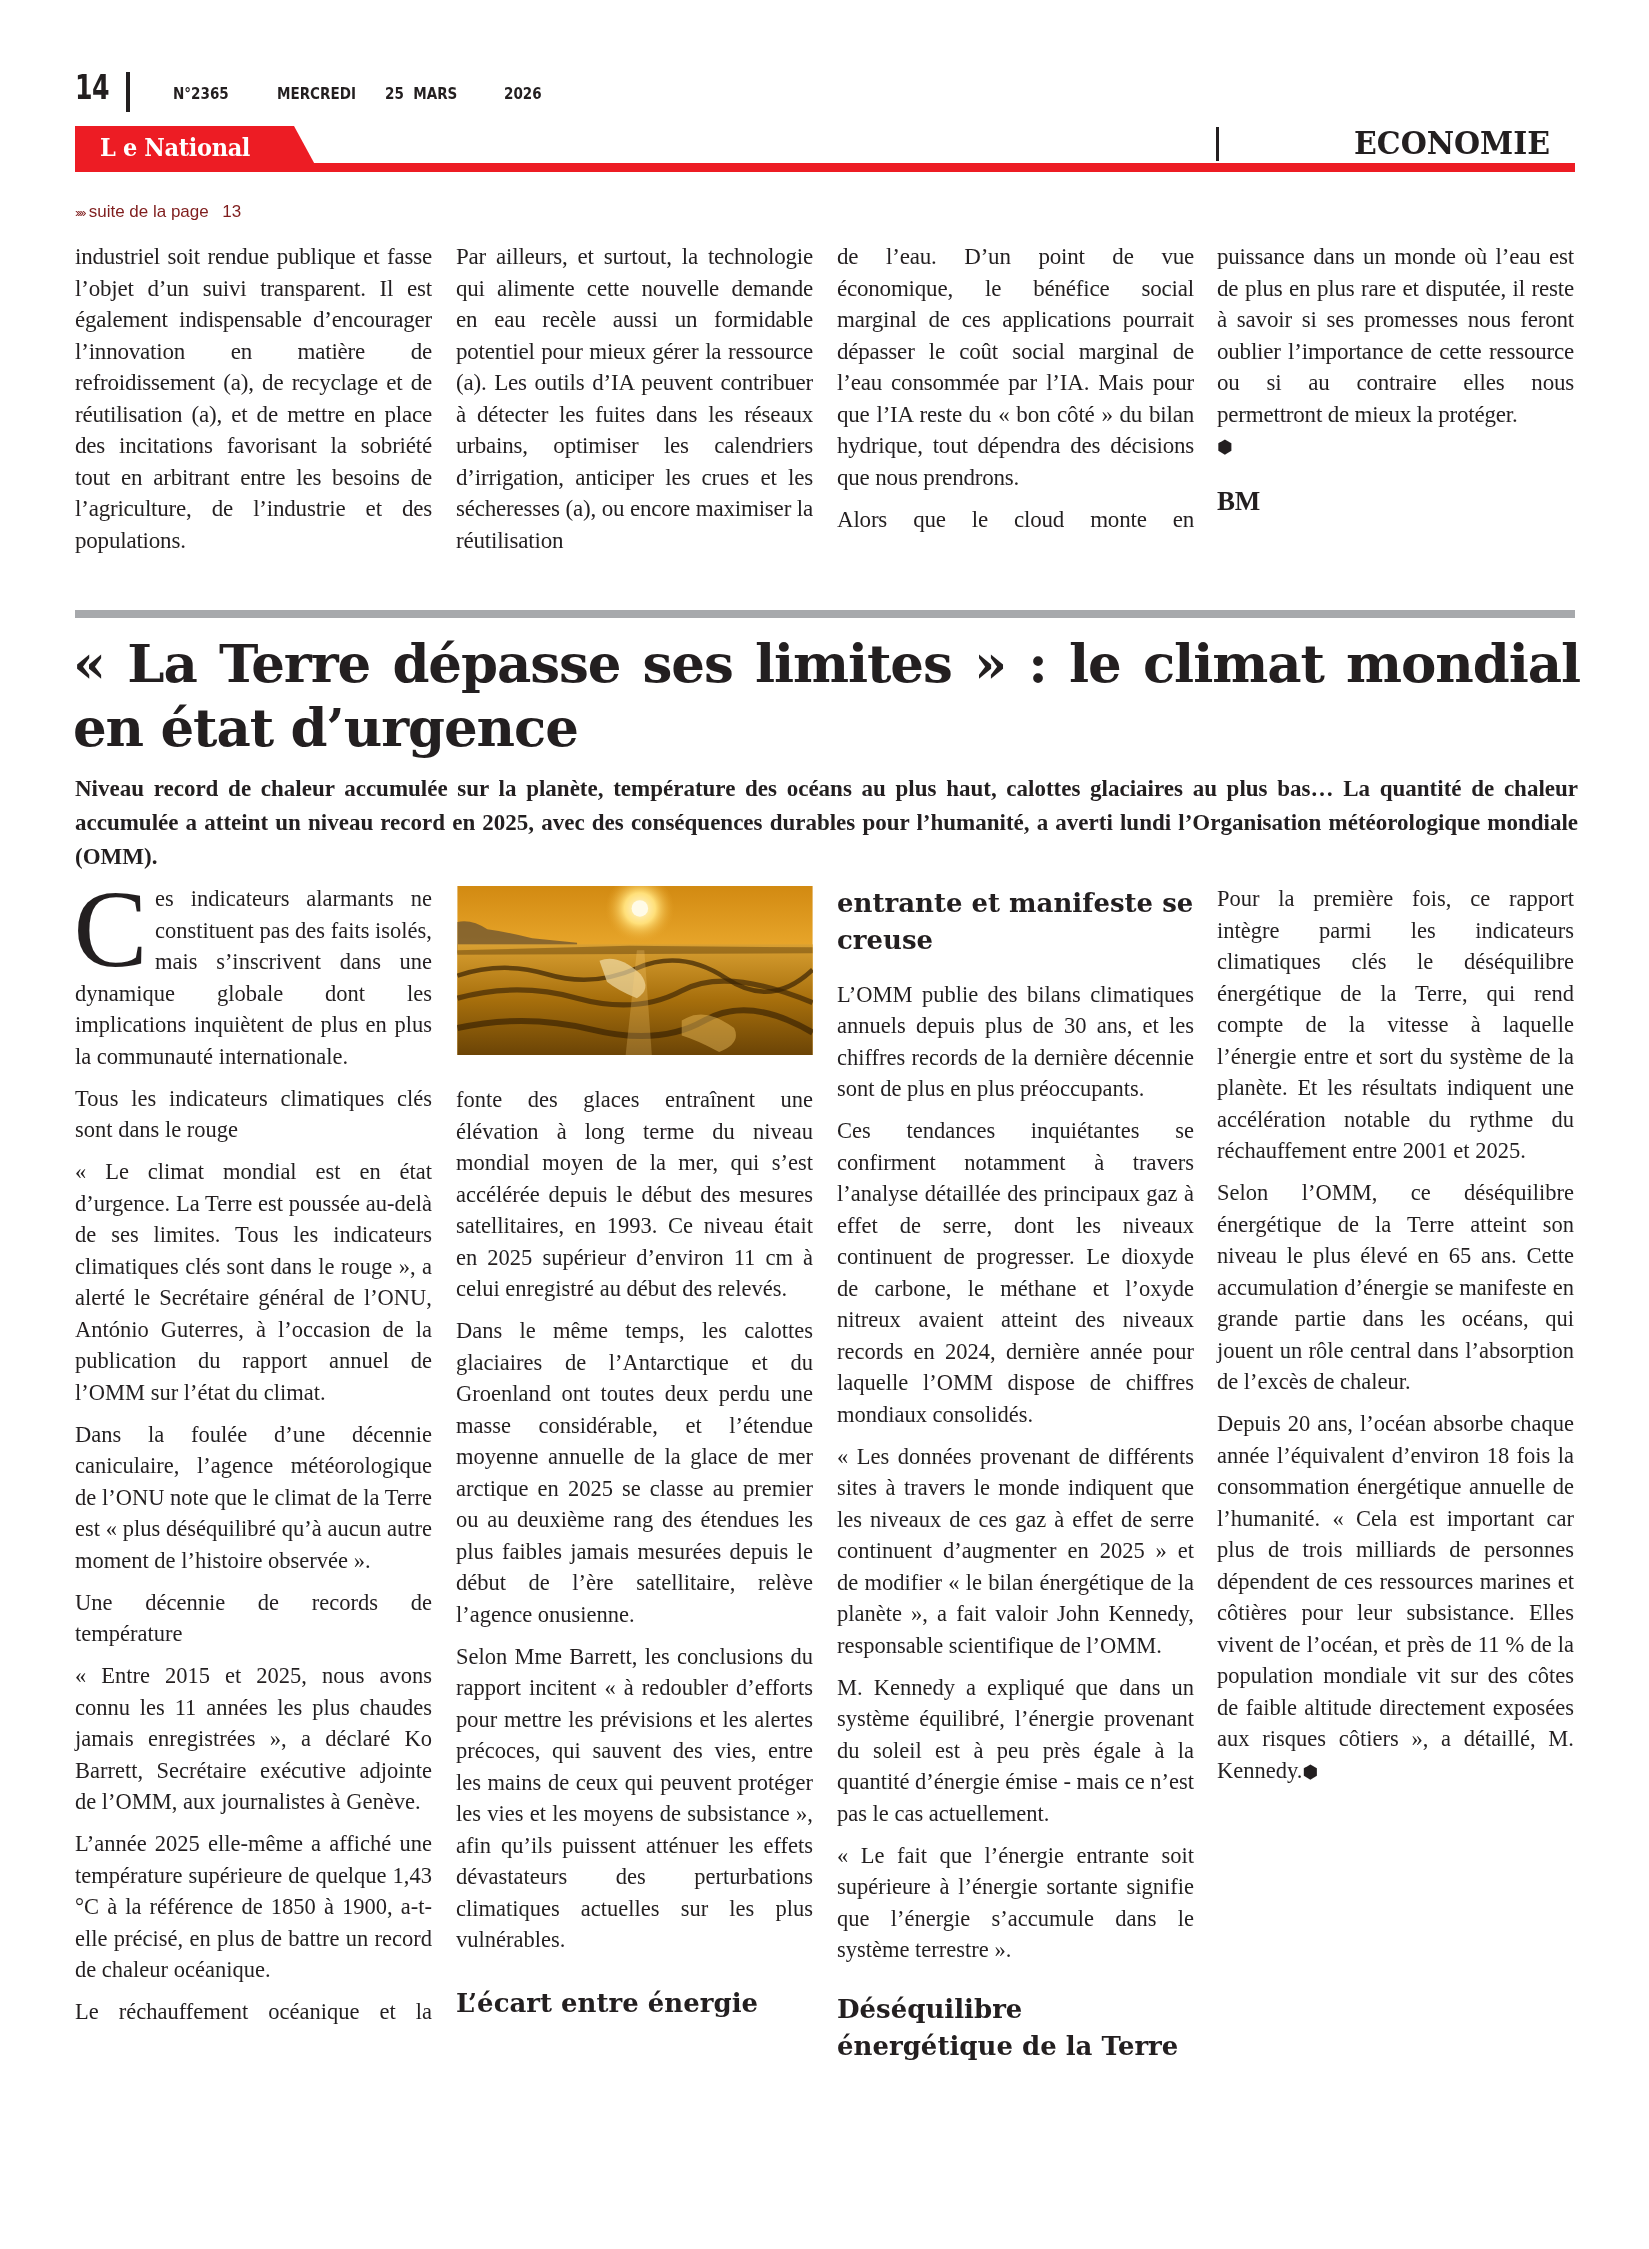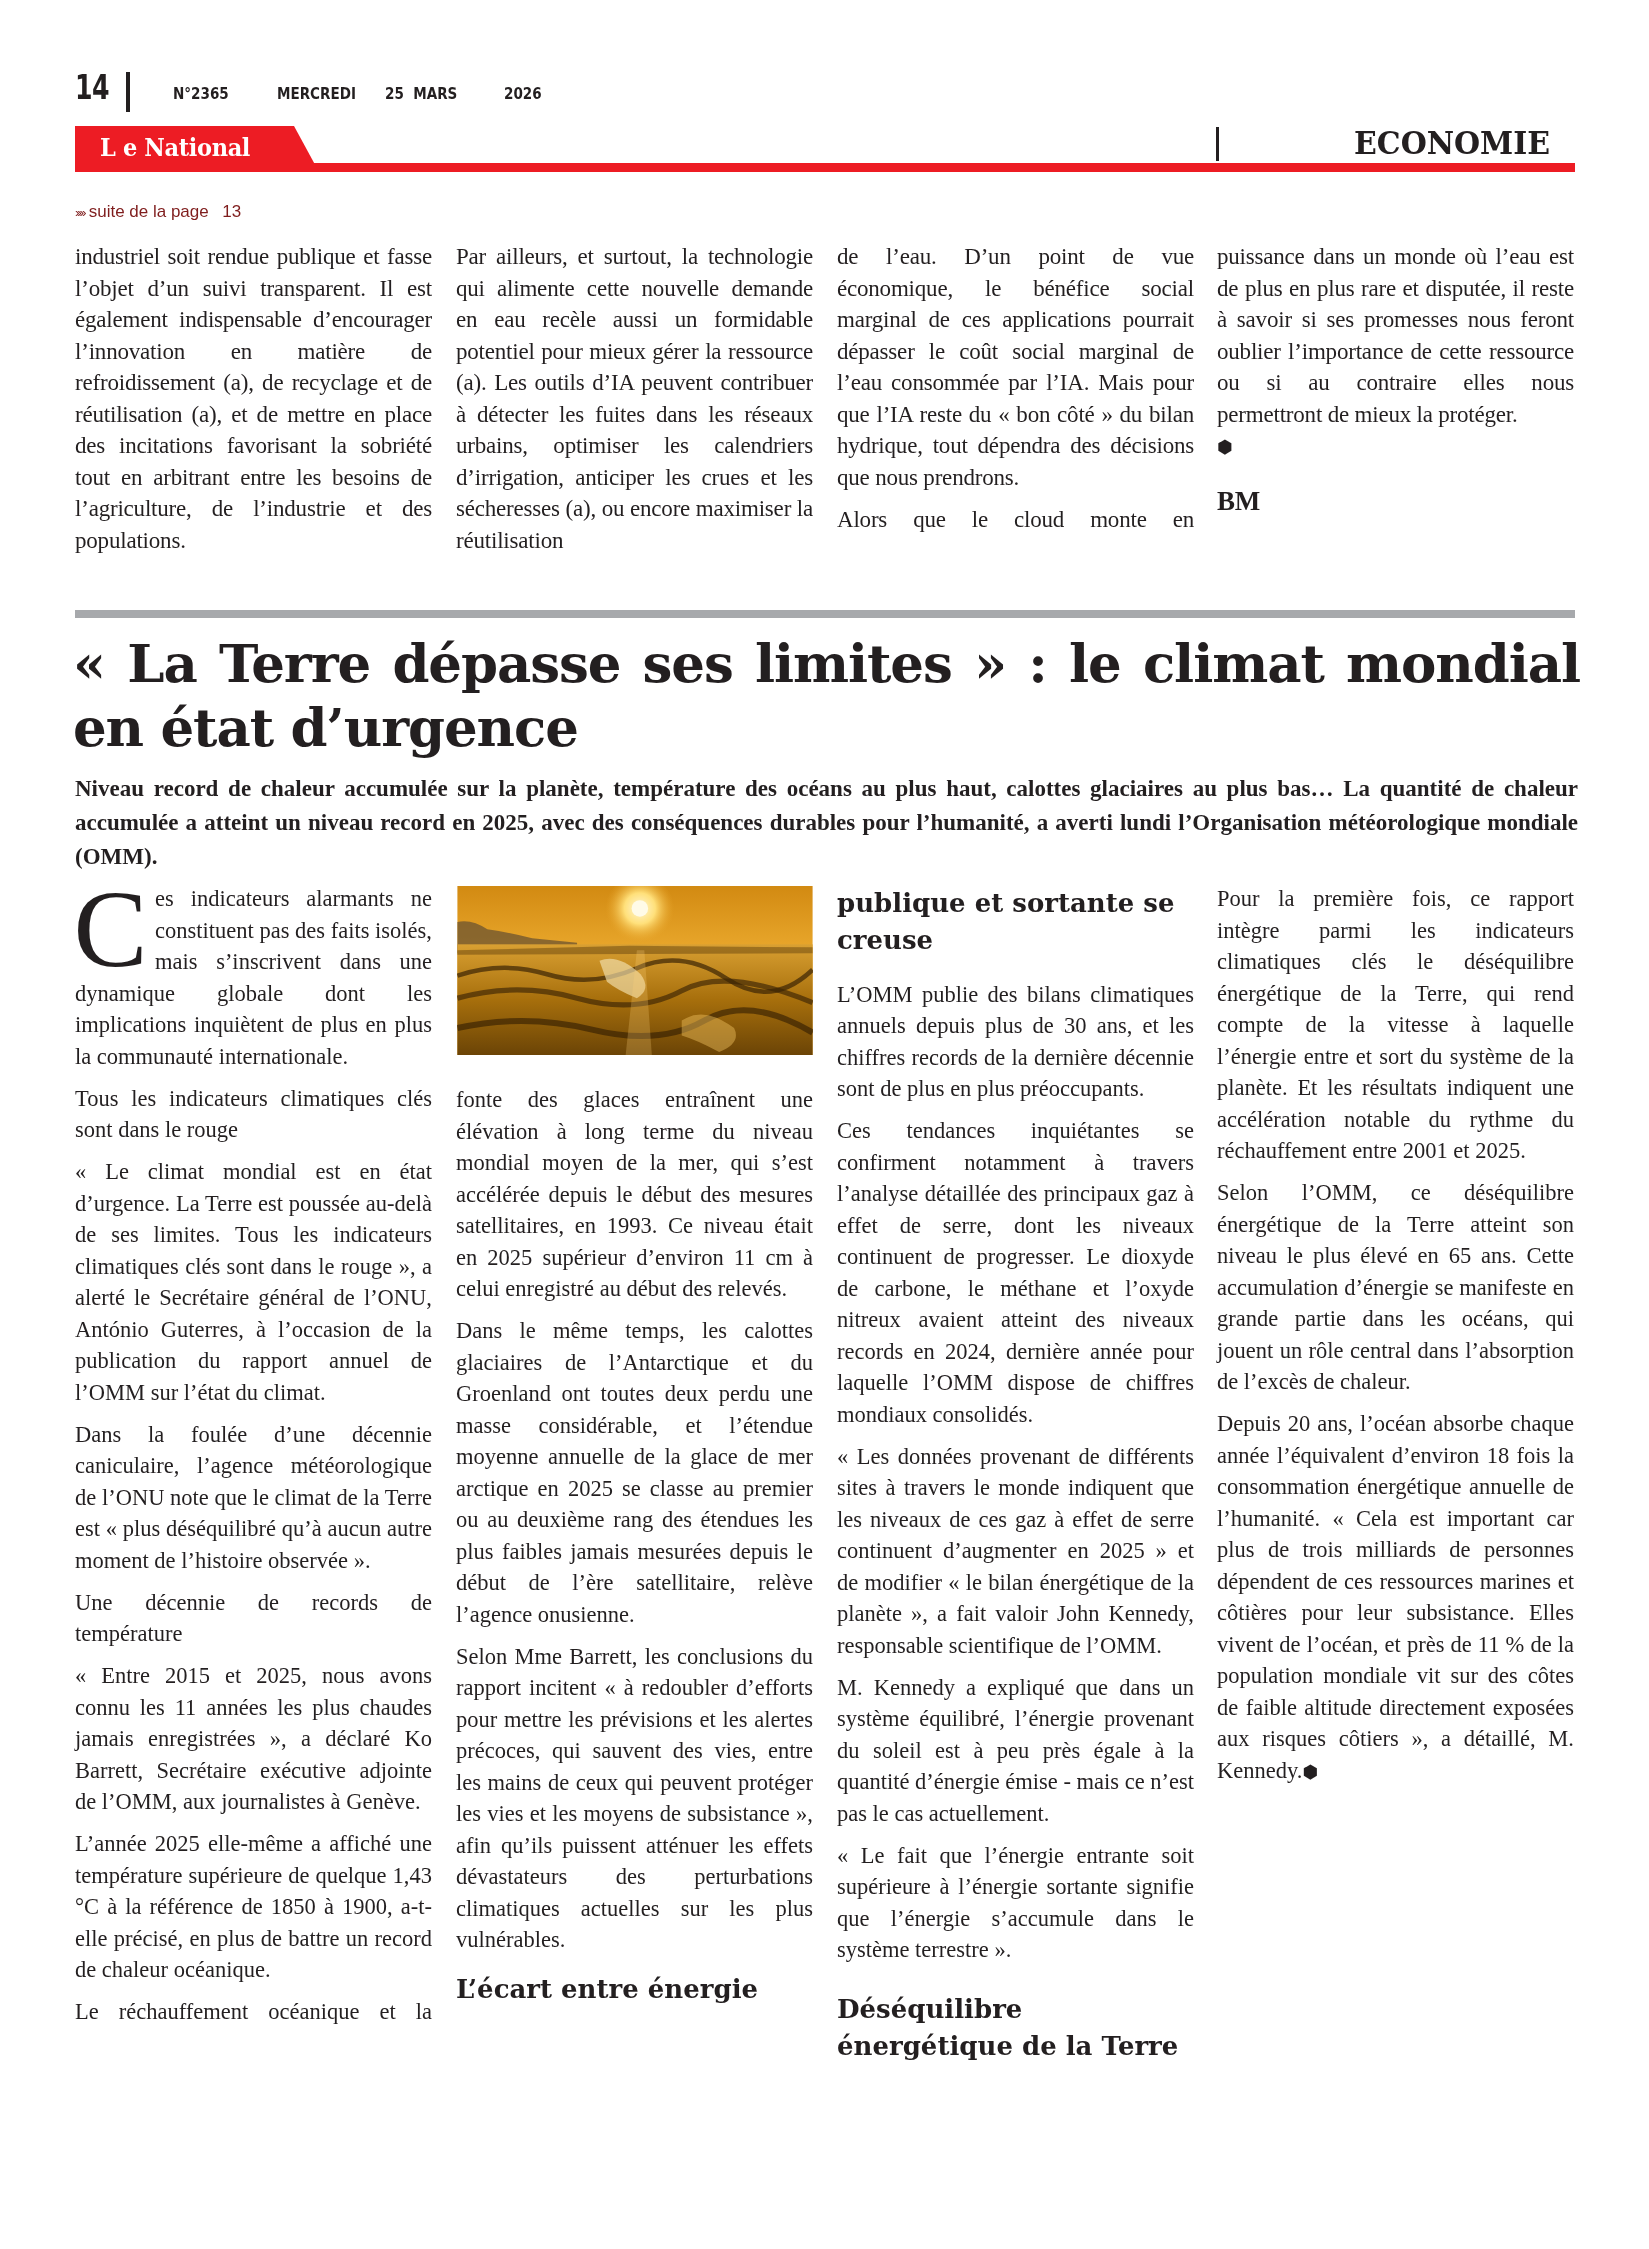--- a/index.html
+++ b/index.html
@@ -117,25 +117,25 @@
     <path d="M0 190 Q90 170 180 192 T330 180 T475 196" stroke="#2e1b02" stroke-width="8" fill="none" opacity="0.6"></path>
     <path d="M190 100 Q215 90 245 118 Q260 138 240 150 Q215 140 200 128 Z" fill="#f3e2b0" opacity="0.65"></path>
     <path d="M300 180 Q330 160 370 190 Q380 210 350 222 Q320 206 300 200 Z" fill="#f0c060" opacity="0.45"></path>
     <path d="M240 86 L250 86 L260 226 L225 226 Z" fill="#ffd47a" opacity="0.25"></path>
   </svg>
 </div>
 <div class="col" style="left:456px; top:1084px; width:357px;">
   <p>fonte des glaces entraînent une élévation à long terme du niveau mondial moyen de la mer, qui s’est accélérée depuis le début des mesures satellitaires, en 1993. Ce niveau était en 2025 supérieur d’environ 11 cm à celui enregistré au début des relevés.</p>
   <p>Dans le même temps, les calottes glaciaires de l’Antarctique et du Groenland ont toutes deux perdu une masse considérable, et l’étendue moyenne annuelle de la glace de mer arctique en 2025 se classe au premier ou au deuxième rang des étendues les plus faibles jamais mesurées depuis le début de l’ère satellitaire, relève l’agence onusienne.</p>
   <p>Selon Mme Barrett, les conclusions du rapport incitent « à redoubler d’efforts pour mettre les prévisions et les alertes précoces, qui sauvent des vies, entre les mains de ceux qui peuvent protéger les vies et les moyens de subsistance », afin qu’ils puissent atténuer les effets dévastateurs des perturbations climatiques actuelles sur les plus vulnérables.</p>
-  <p class="sub" style="margin-top:15px">L’écart entre énergie</p>
+  <p class="sub" style="margin-top:29px">L’écart entre énergie</p>
 </div>
 
 <div class="col" style="left:837px; top:885px; width:357px;">
-  <p class="sub" style="margin-bottom:19.5px">publique et sortante se creuse</p>
+  <p class="sub" style="margin-bottom:19.5px">entrante et manifeste se creuse</p>
   <p>L’OMM publie des bilans climatiques annuels depuis plus de 30 ans, et les chiffres records de la dernière décennie sont de plus en plus préoccupants.</p>
   <p>Ces tendances inquiétantes se confirment notamment à travers l’analyse détaillée des principaux gaz à effet de serre, dont les niveaux continuent de progresser. Le dioxyde de carbone, le méthane et l’oxyde nitreux avaient atteint des niveaux records en 2024, dernière année pour laquelle l’OMM dispose de chiffres mondiaux consolidés.</p>
   <p>« Les données provenant de différents sites à travers le monde indiquent que les niveaux de ces gaz à effet de serre continuent d’augmenter en 2025 » et de modifier « le bilan énergétique de la planète », a fait valoir John Kennedy, responsable scientifique de l’OMM.</p>
   <p>M. Kennedy a expliqué que dans un système équilibré, l’énergie provenant du soleil est à peu près égale à la quantité d’énergie émise - mais ce n’est pas le cas actuellement.</p>
   <p>« Le fait que l’énergie entrante soit supérieure à l’énergie sortante signifie que l’énergie s’accumule dans le système terrestre ».</p>
   <p class="sub" style="margin-top:25.5px">Déséquilibre énergétique de la Terre</p>
 </div>
 
 <div class="col" style="left:1217px; top:883px; width:357px;">
   <p>Pour la première fois, ce rapport intègre parmi les indicateurs climatiques clés le déséquilibre énergétique de la Terre, qui rend compte de la vitesse à laquelle l’énergie entre et sort du système de la planète. Et les résultats indiquent une accélération notable du rythme du réchauffement entre 2001 et 2025.</p>

